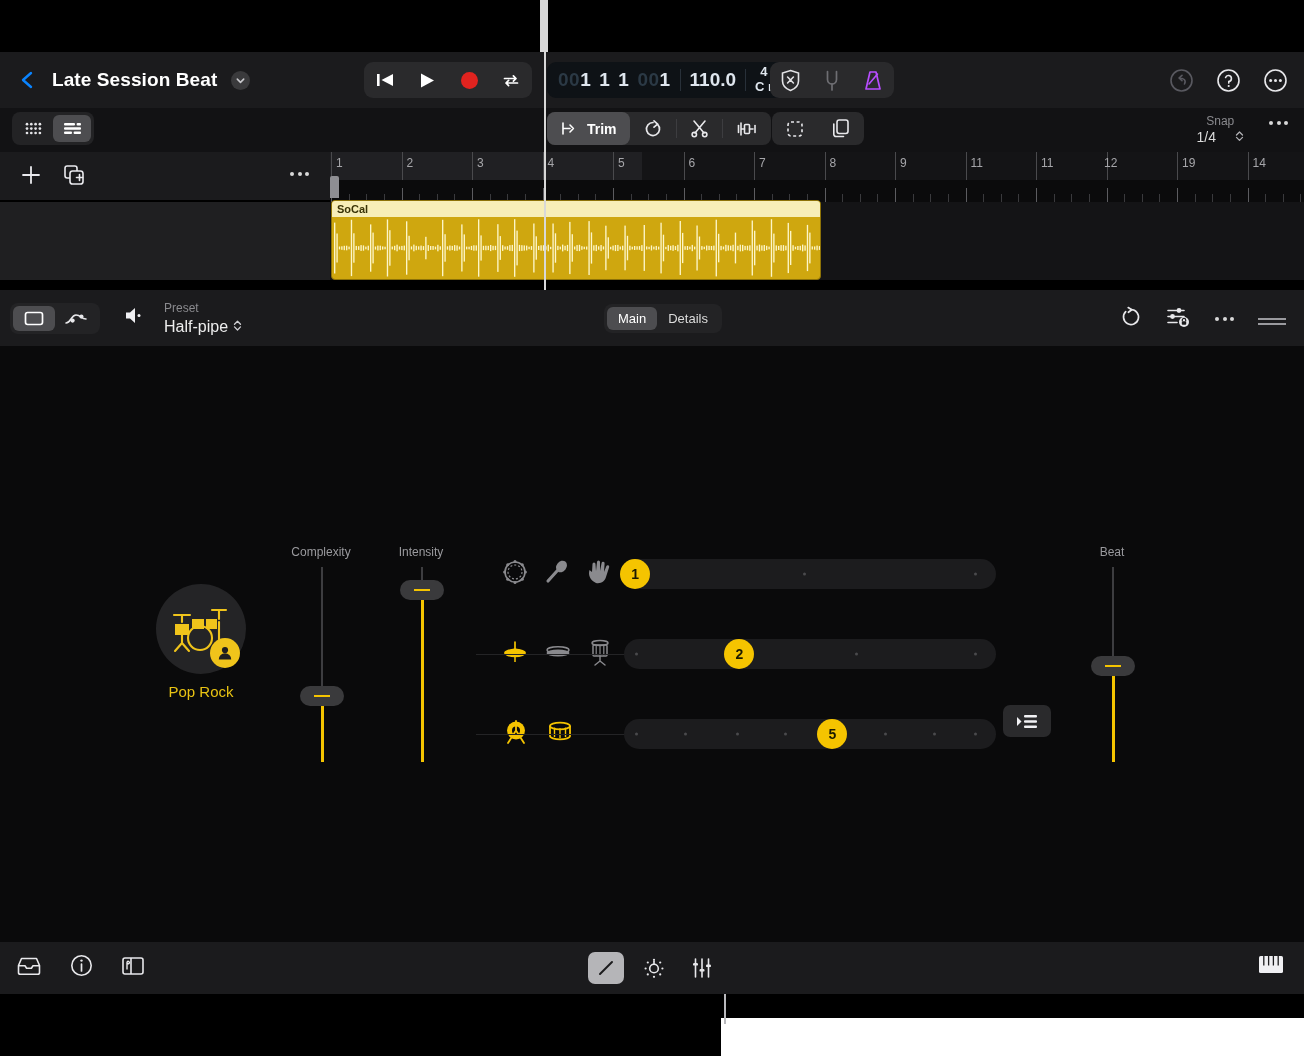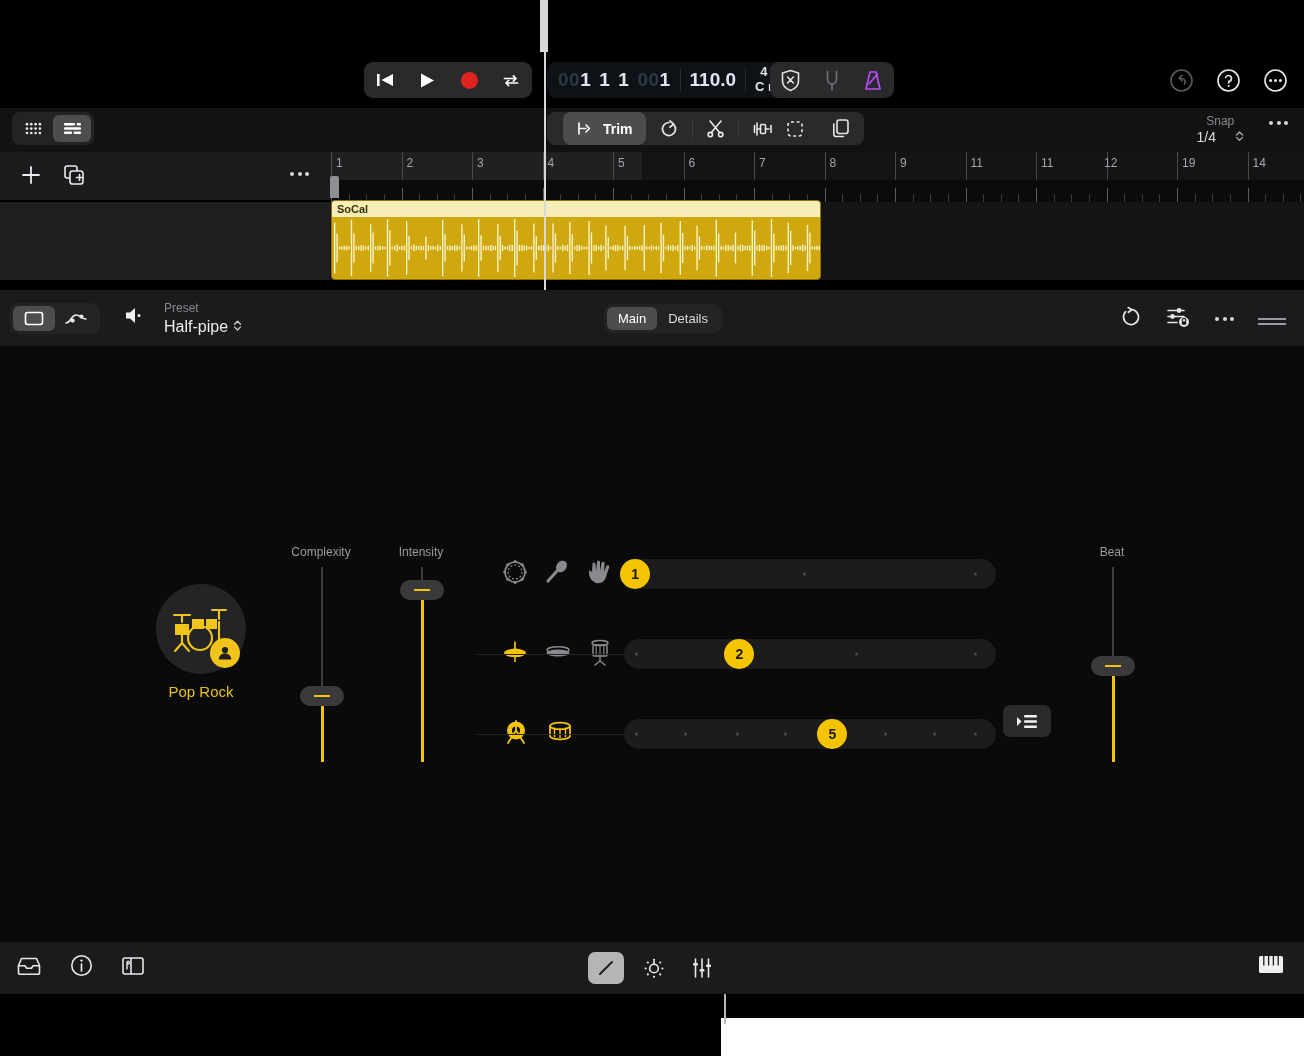--- a/index.html
+++ b/index.html
@@ -61,21 +61,21 @@
   .row2 { position:absolute; left:0; top:108px; width:1304px; height:44px; background:#121214; }
   .viewtog {
     position:absolute; left:12px; top:112px; width:82px; height:33px;
     background:#232325; border-radius:8px; display:flex; align-items:center; padding:3px;
   }
   .vt-item { width:38px; height:27px; border-radius:6px; display:flex; align-items:center; justify-content:center; }
   .vt-item.sel { background:#4d4d50; }
 
   .toolgrp {
     position:absolute; left:547px; top:112px; height:33px;
-    background:#2a2a2c; border-radius:8px; display:flex; align-items:center;padding-left:16px;
+    background:#2a2a2c; border-radius:8px; display:flex; align-items:center;
   }
   .tool { height:33px; display:flex; align-items:center; justify-content:center; gap:7px; padding:0 13px; position:relative;}
   .tool.sel { background:#4d4d50; border-radius:8px; }
   .tool-lbl { font-size:14px; color:#fff; font-weight:600; }
   .tsep { width:1px; height:19px; background:#3d3d40; }
 
   .toolgrp2 {
     position:absolute; left:772px; top:112px; height:33px;
     background:#2a2a2c; border-radius:8px; display:flex; align-items:center;
   }
@@ -188,20 +188,35 @@
   .tickline2 { position:absolute; left:724px; top:994px; width:1.5px; height:30px; background:#b9b9bd; }
 </style>
 </head>
 <body>
 
 <div id="app">
 
   <div class="top-black"></div>
   <div class="tickline"></div>
 
+  <div class="topbar">
+    <div class="tb-left">
+      <span class="back-chev">
+        <svg width="20" height="20" viewBox="0 0 20 20">
+            <polyline points="13,3 5,10 13,17" fill="none" stroke="#0a84ff" stroke-width="2.4" stroke-linecap="round" stroke-linejoin="round"></polyline>
+          </svg>
+      </span>
+      <span class="proj-title">Late Session Beat</span>
+      <span class="title-chev">
+        <svg width="11" height="11" viewBox="0 0 12 12">
+            <polyline points="2.5,4.5 6,8 9.5,4.5" fill="none" stroke="#c8c8cc" stroke-width="1.7" stroke-linecap="round" stroke-linejoin="round"></polyline>
+          </svg>
+      </span>
+    </div>
+  </div>
 
   <div class="transport">
     <span class="tp-btn">
       <svg width="20" height="16" viewBox="0 0 20 16">
           <rect x="2" y="2" width="2.6" height="12" fill="#fff"></rect>
           <polygon points="18,2 18,14 6.5,8" fill="#fff"></polygon>
         </svg>
     </span>
     <span class="tp-btn">
       <svg width="18" height="17" viewBox="0 0 18 17">

